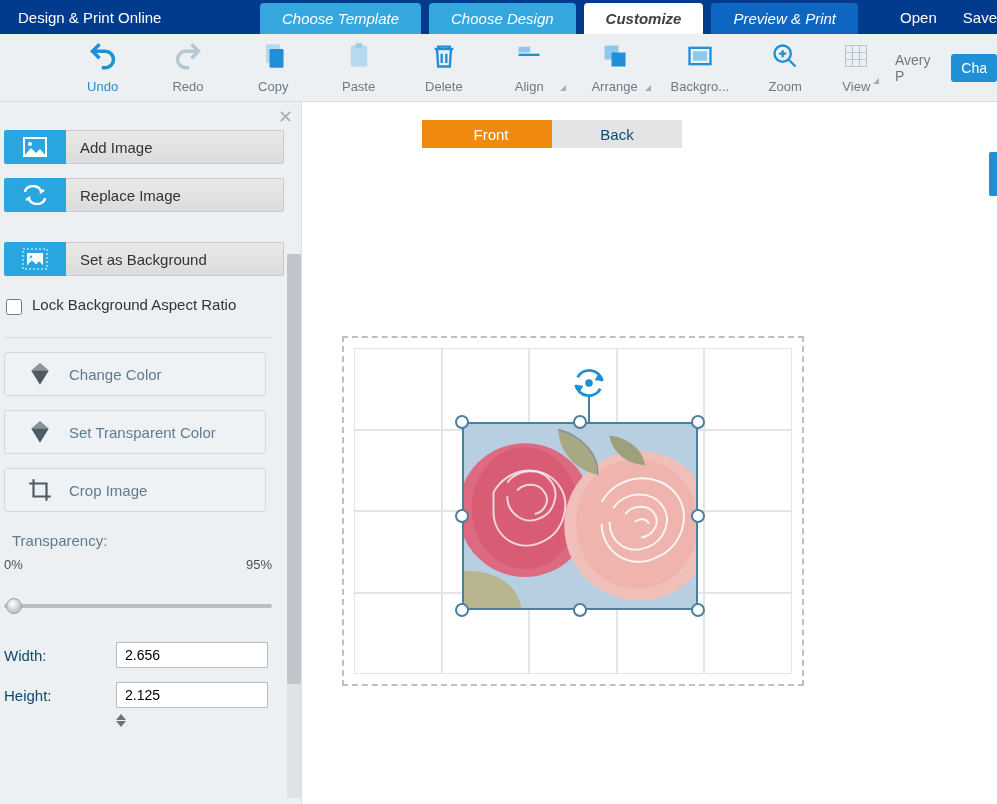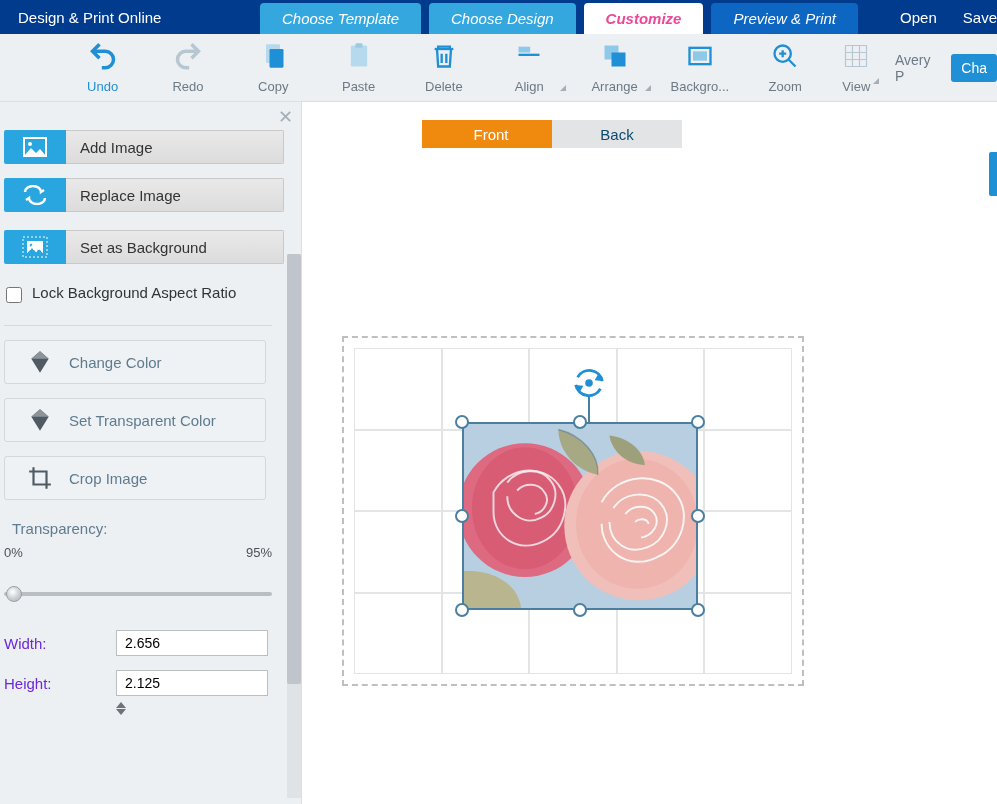--- a/index.html
+++ b/index.html
@@ -32,21 +32,21 @@
   .step-tab {
     padding: 7px 22px 7px;
     border-radius: 4px 4px 0 0;
     background: #33a7de;
     color: #fff;
     cursor: pointer;
     font-size: 15px;
   }
   .step-tab.active {
     background: #fff;
-    color: #ec4899;
+    color: #404040;
     font-weight: 600;
   }
   .top-right {
     margin-left: auto;
     display: flex;
     align-items: center;
     gap: 26px;
     padding-right: 0;
   }
   .top-right .tlink {
@@ -165,21 +165,21 @@
     flex: 1;
     background: linear-gradient(#e9e9e9,#dcdcdc);
     border: 1px solid #c9c9c9;
     border-left: none;
     display: flex;
     align-items: center;
     padding-left: 14px;
     font-size: 15px;
     color: #333;
   }
-  .orange-row.mt { margin-top: 18px; }
+  .orange-row.mt { margin-top: 30px; }
 
   .check-row {
     display: flex;
     align-items: flex-start;
     gap: 10px;
     font-size: 15px;
     color: #333;
     padding: 6px 6px 6px 2px;
     width: 256px;
   }
@@ -239,21 +239,21 @@
 
   .dim-row {
     display: flex;
     align-items: center;
     margin-top: 24px;
     gap: 12px;
   }
   .dim-row label {
     width: 100px;
     font-size: 15px;
-    color: #6d28d9;
+    color: #0c4a6e;
   }
   .dim-row input {
     width: 152px;
     height: 26px;
     border: 1px solid #b9bec2;
     padding: 0 8px;
     font-size: 14px;
   }
   .tiny-spin {
     display:flex; flex-direction:column;

